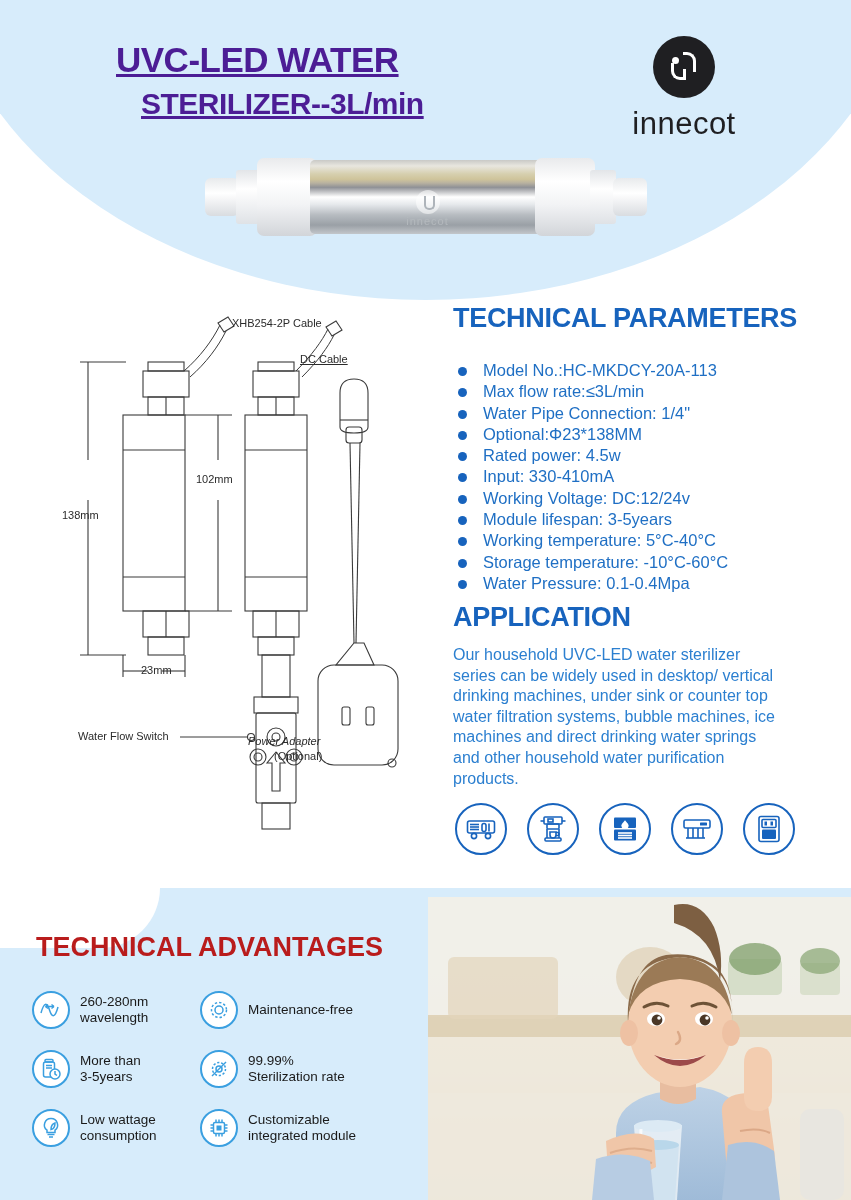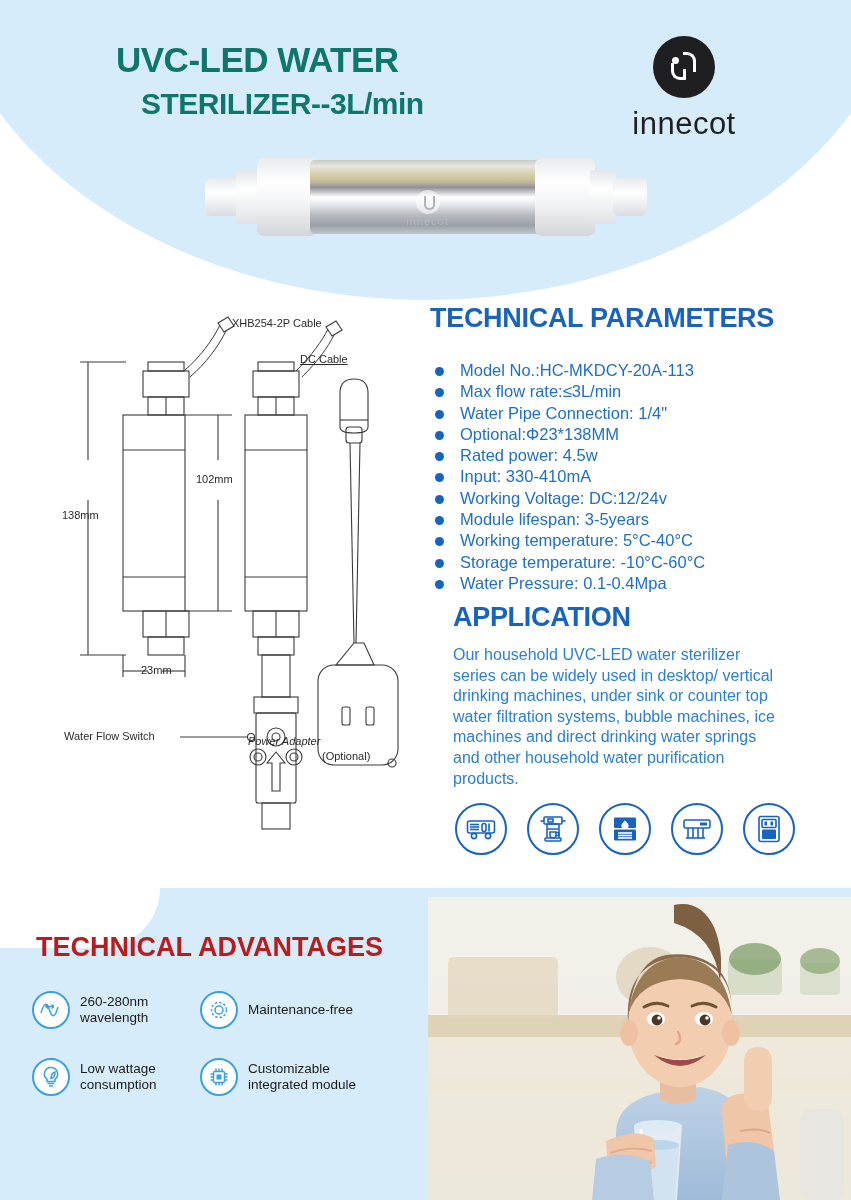--- a/index.html
+++ b/index.html
@@ -21,25 +21,26 @@
   .header-ellipse {
     position: absolute;
     left: -60px; top: -420px;
     width: 971px; height: 720px;
     background: #d7ecfb;
     border-radius: 50% / 50%;
   }
   .title {
     position: absolute;
     left: 116px; top: 38px;
-    color: #0f766e;
+    color: #4c1d95;
     font-weight: bold;
     font-size: 35px;
     line-height: 44px;
     letter-spacing: -0.5px;
+    text-decoration: underline;
   }
   .title .sub { font-size: 30px; margin-left: 25px; }
 
   .brand {
     position: absolute;
     left: 604px; top: 36px;
     width: 160px;
     text-align: center;
   }
   .brand-mark {
@@ -160,21 +161,21 @@
 
   
   .section-title {
     color: #1763bd;
     font-weight: bold;
     font-size: 27px;
     letter-spacing: -0.3px;
   }
   .params {
     position: absolute;
-    left: 430px; top: 303px;
+    left: 453px; top: 303px;
     width: 390px;
   }
   .params ul { list-style: none; margin-top: 26px; }
   .params li {
     position: relative;
     padding-left: 30px;
     color: #1f6fc4;
     font-size: 16.5px;
     line-height: 21.3px;
     white-space: nowrap;
@@ -232,21 +233,21 @@
     font-weight: bold;
     font-size: 27px;
   }
   .adv-grid {
     position: absolute;
     left: 32px; top: 980px;
     width: 400px;
     display: grid;
     grid-template-columns: 168px 168px;
     grid-auto-rows: 59px;
-    row-gap: 8px;
+    row-gap: 0px;
   }
   .adv-item { display: flex; align-items: center; gap: 10px; }
   .adv-ic {
     width: 38px; height: 38px; flex: 0 0 38px;
     border-radius: 50%;
     border: 2px solid #3a9fe0;
     background: #fff;
     display: flex; align-items: center; justify-content: center;
   }
   .adv-tx {
@@ -377,23 +378,23 @@
 
       <line x1="318" y1="432" x2="318" y2="418" stroke-width="1" opacity="0"></line>
     </g>
   </svg>
 
   <span class="draw-label" style="left:192px; top:12px;">XHB254-2P Cable</span>
   <span class="draw-label" style="left:260px; top:48px;text-decoration:underline;">DC Cable</span>
   <span class="draw-label" style="left:22px; top:168px;margin-top:36px;">138mm</span>
   <span class="draw-label" style="left:156px; top:168px;">102mm</span>
   <span class="draw-label" style="left:101px; top:359px;">23mm</span>
-  <span class="draw-label" style="left:24px; top:425px;">Water Flow Switch</span>
+  <span class="draw-label" style="left:38px; top:425px;">Water Flow Switch</span>
   <span class="draw-label" style="left:208px; top:430px;font-style:italic;">Power Adapter</span>
-  <span class="draw-label" style="left:234px; top:445px;padding-left:48px;">(Optional)</span>
+  <span class="draw-label" style="left:234px; top:445px;">(Optional)</span>
 </div>
 
 <div class="params">
   <div class="section-title">TECHNICAL PARAMETERS</div>
   <ul>
     <li>Model No.:HC-MKDCY-20A-113</li>
     <li>Max flow rate:≤3L/min</li>
     <li>Water Pipe Connection: 1/4"</li>
     <li>Optional:Φ23*138MM</li>
     <li>Rated power: 4.5w</li>
@@ -497,21 +498,50 @@
         <circle cx="11" cy="11" r="4"></circle>
         <circle cx="11" cy="11" r="7.5" stroke-dasharray="2.4 2"></circle>
       </svg>
     </div>
     <div class="adv-tx">
       <div>Maintenance-free</div>
       <div></div>
     </div>
   </div>
 
-
+  <div class="adv-item">
+    <div class="adv-ic">
+      <svg width="20" height="22" viewBox="0 0 20 22" fill="none" stroke="#3a9fe0" stroke-width="1.5">
+        <rect x="4" y="1.5" width="8" height="2.5" rx="1"></rect>
+        <rect x="2.5" y="4" width="11" height="15" rx="2"></rect>
+        <line x1="5" y1="7.5" x2="11" y2="7.5"></line>
+        <line x1="5" y1="10" x2="11" y2="10"></line>
+        <circle cx="14" cy="16" r="5" fill="#fff"></circle>
+        <path d="M14 13 v3 l 2 1.5"></path>
+      </svg>
+    </div>
+    <div class="adv-tx">
+      <div>More than</div>
+      <div>3-5years</div>
+    </div>
+  </div>
+
+  <div class="adv-item">
+    <div class="adv-ic">
+      <svg width="22" height="22" viewBox="0 0 22 22" fill="none" stroke="#3a9fe0" stroke-width="1.5">
+        <circle cx="11" cy="11" r="6.5" stroke-dasharray="2.2 1.8"></circle>
+        <circle cx="11" cy="11" r="3"></circle>
+        <line x1="4" y1="18" x2="18" y2="4"></line>
+      </svg>
+    </div>
+    <div class="adv-tx">
+      <div>99.99%</div>
+      <div>Sterilization rate</div>
+    </div>
+  </div>
 
   <div class="adv-item">
     <div class="adv-ic">
       <svg width="20" height="22" viewBox="0 0 20 22" fill="none" stroke="#3a9fe0" stroke-width="1.5">
         <path d="M10 1.5 a6.5 6.5 0 0 1 4 11.7 v2.3 h-8 v-2.3 A6.5 6.5 0 0 1 10 1.5 z"></path>
         <path d="M10 12.5 c0 -4 2.5 -6 4 -6.5 c0 3 -1.5 6 -4 6.5 z"></path>
         <line x1="6.5" y1="17.5" x2="13.5" y2="17.5"></line>
         <line x1="8" y1="20" x2="12" y2="20"></line>
       </svg>
     </div>

